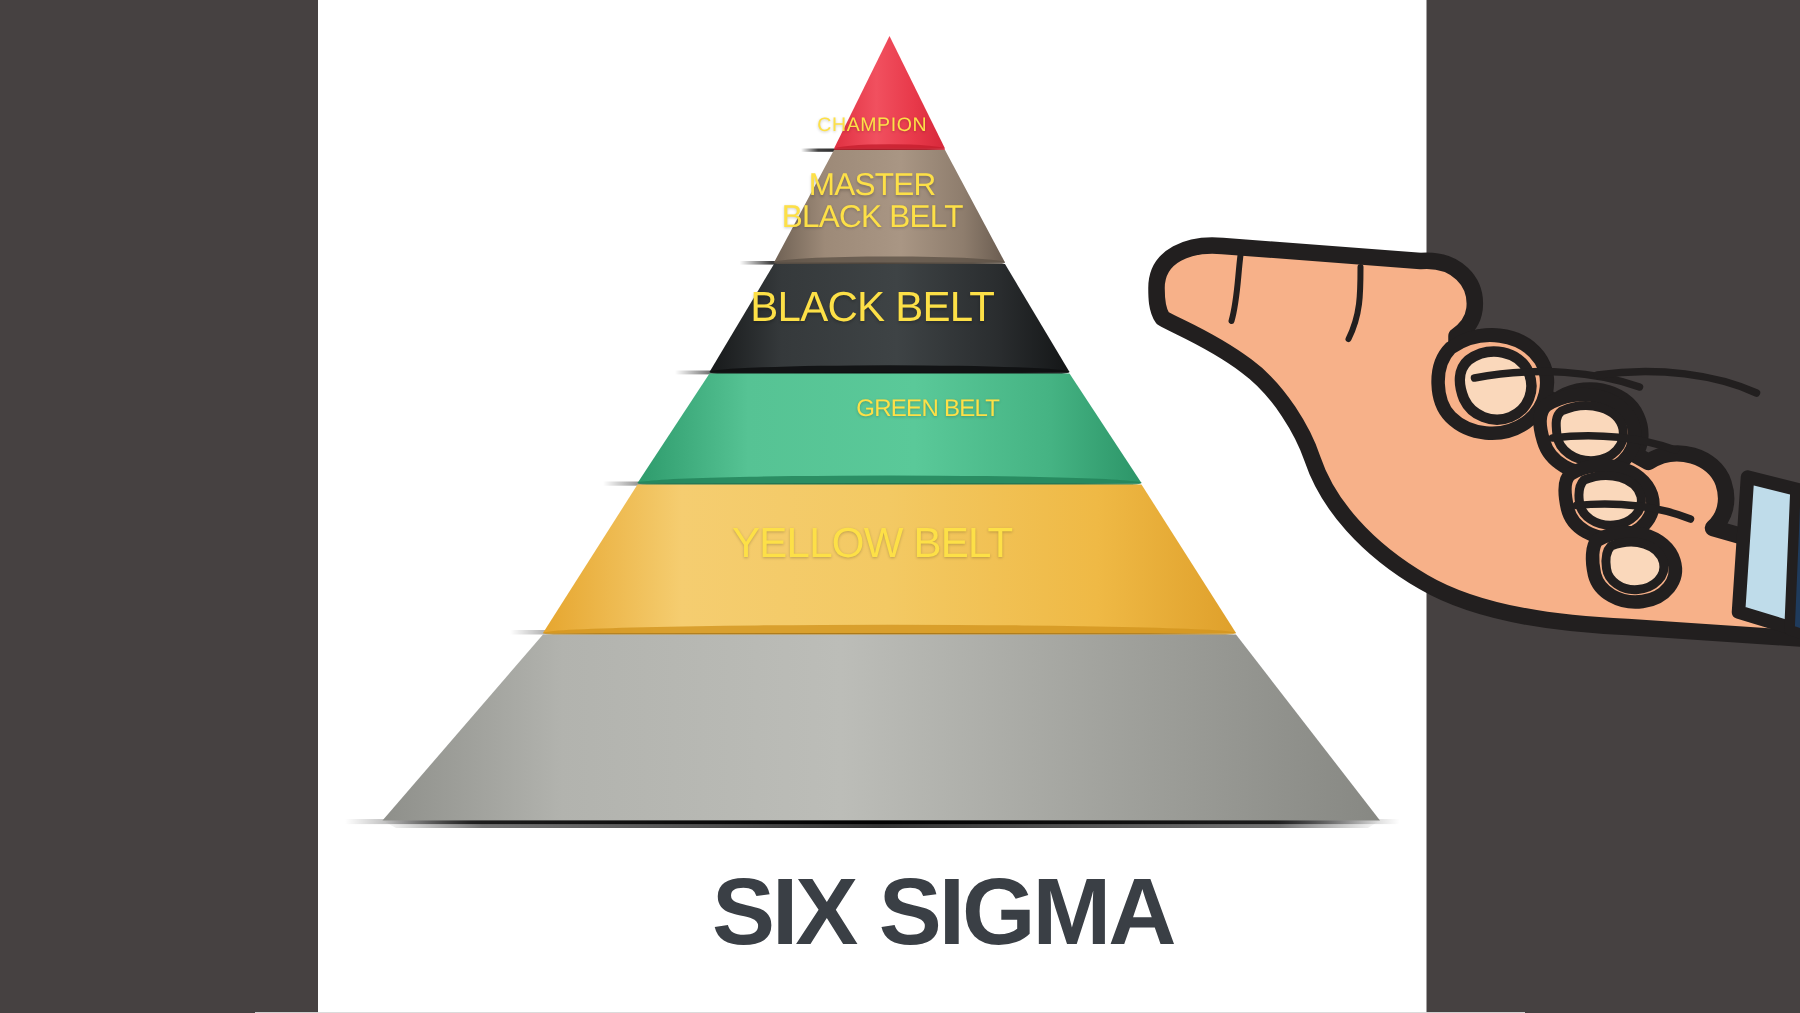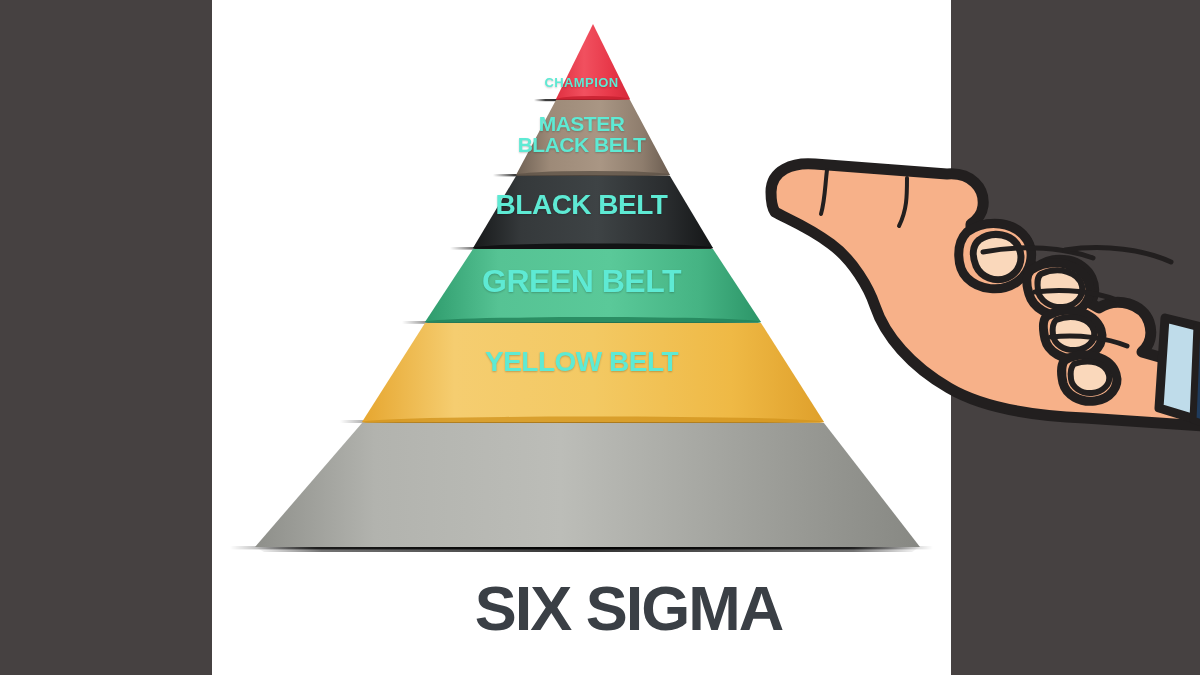--- a/index.html
+++ b/index.html
@@ -31,33 +31,33 @@
     left:0; top:0;
     width:739px; height:560px;
   }
   .tier svg { display:block; width:739px; height:560px; overflow:visible; }
 
   .tier-label {
     position:absolute;
     left:0;
     width:739px;
     text-align:center;
-    color:#5eead4;
-    font-weight:bold;
+    color:#fde047;
+    font-weight:normal;
     font-family:"Liberation Sans", sans-serif;
     letter-spacing:-0.5px;
     text-shadow:0 1px 2px rgba(0,0,0,0.22);
     pointer-events:none;
     line-height:1.02;
   }
 
   #lbl-champion { top:76px; font-size:13px; letter-spacing:0.4px; }
   #lbl-master   { top:113px; font-size:21px; }
   #lbl-black    { top:191px; font-size:28px; }
-  #lbl-green    { top:265px; font-size:32px; }
+  #lbl-green    { top:265px; font-size:16px;margin-left:37px; }
   #lbl-yellow   { top:348px; font-size:28px; }
   #lbl-white    { top:459px; font-size:42px; }
 
   
   #six-sigma-title {
     position:absolute;
     left:212px; top:572px;
     width:833px;
     text-align:center;
     font-size:63px;

